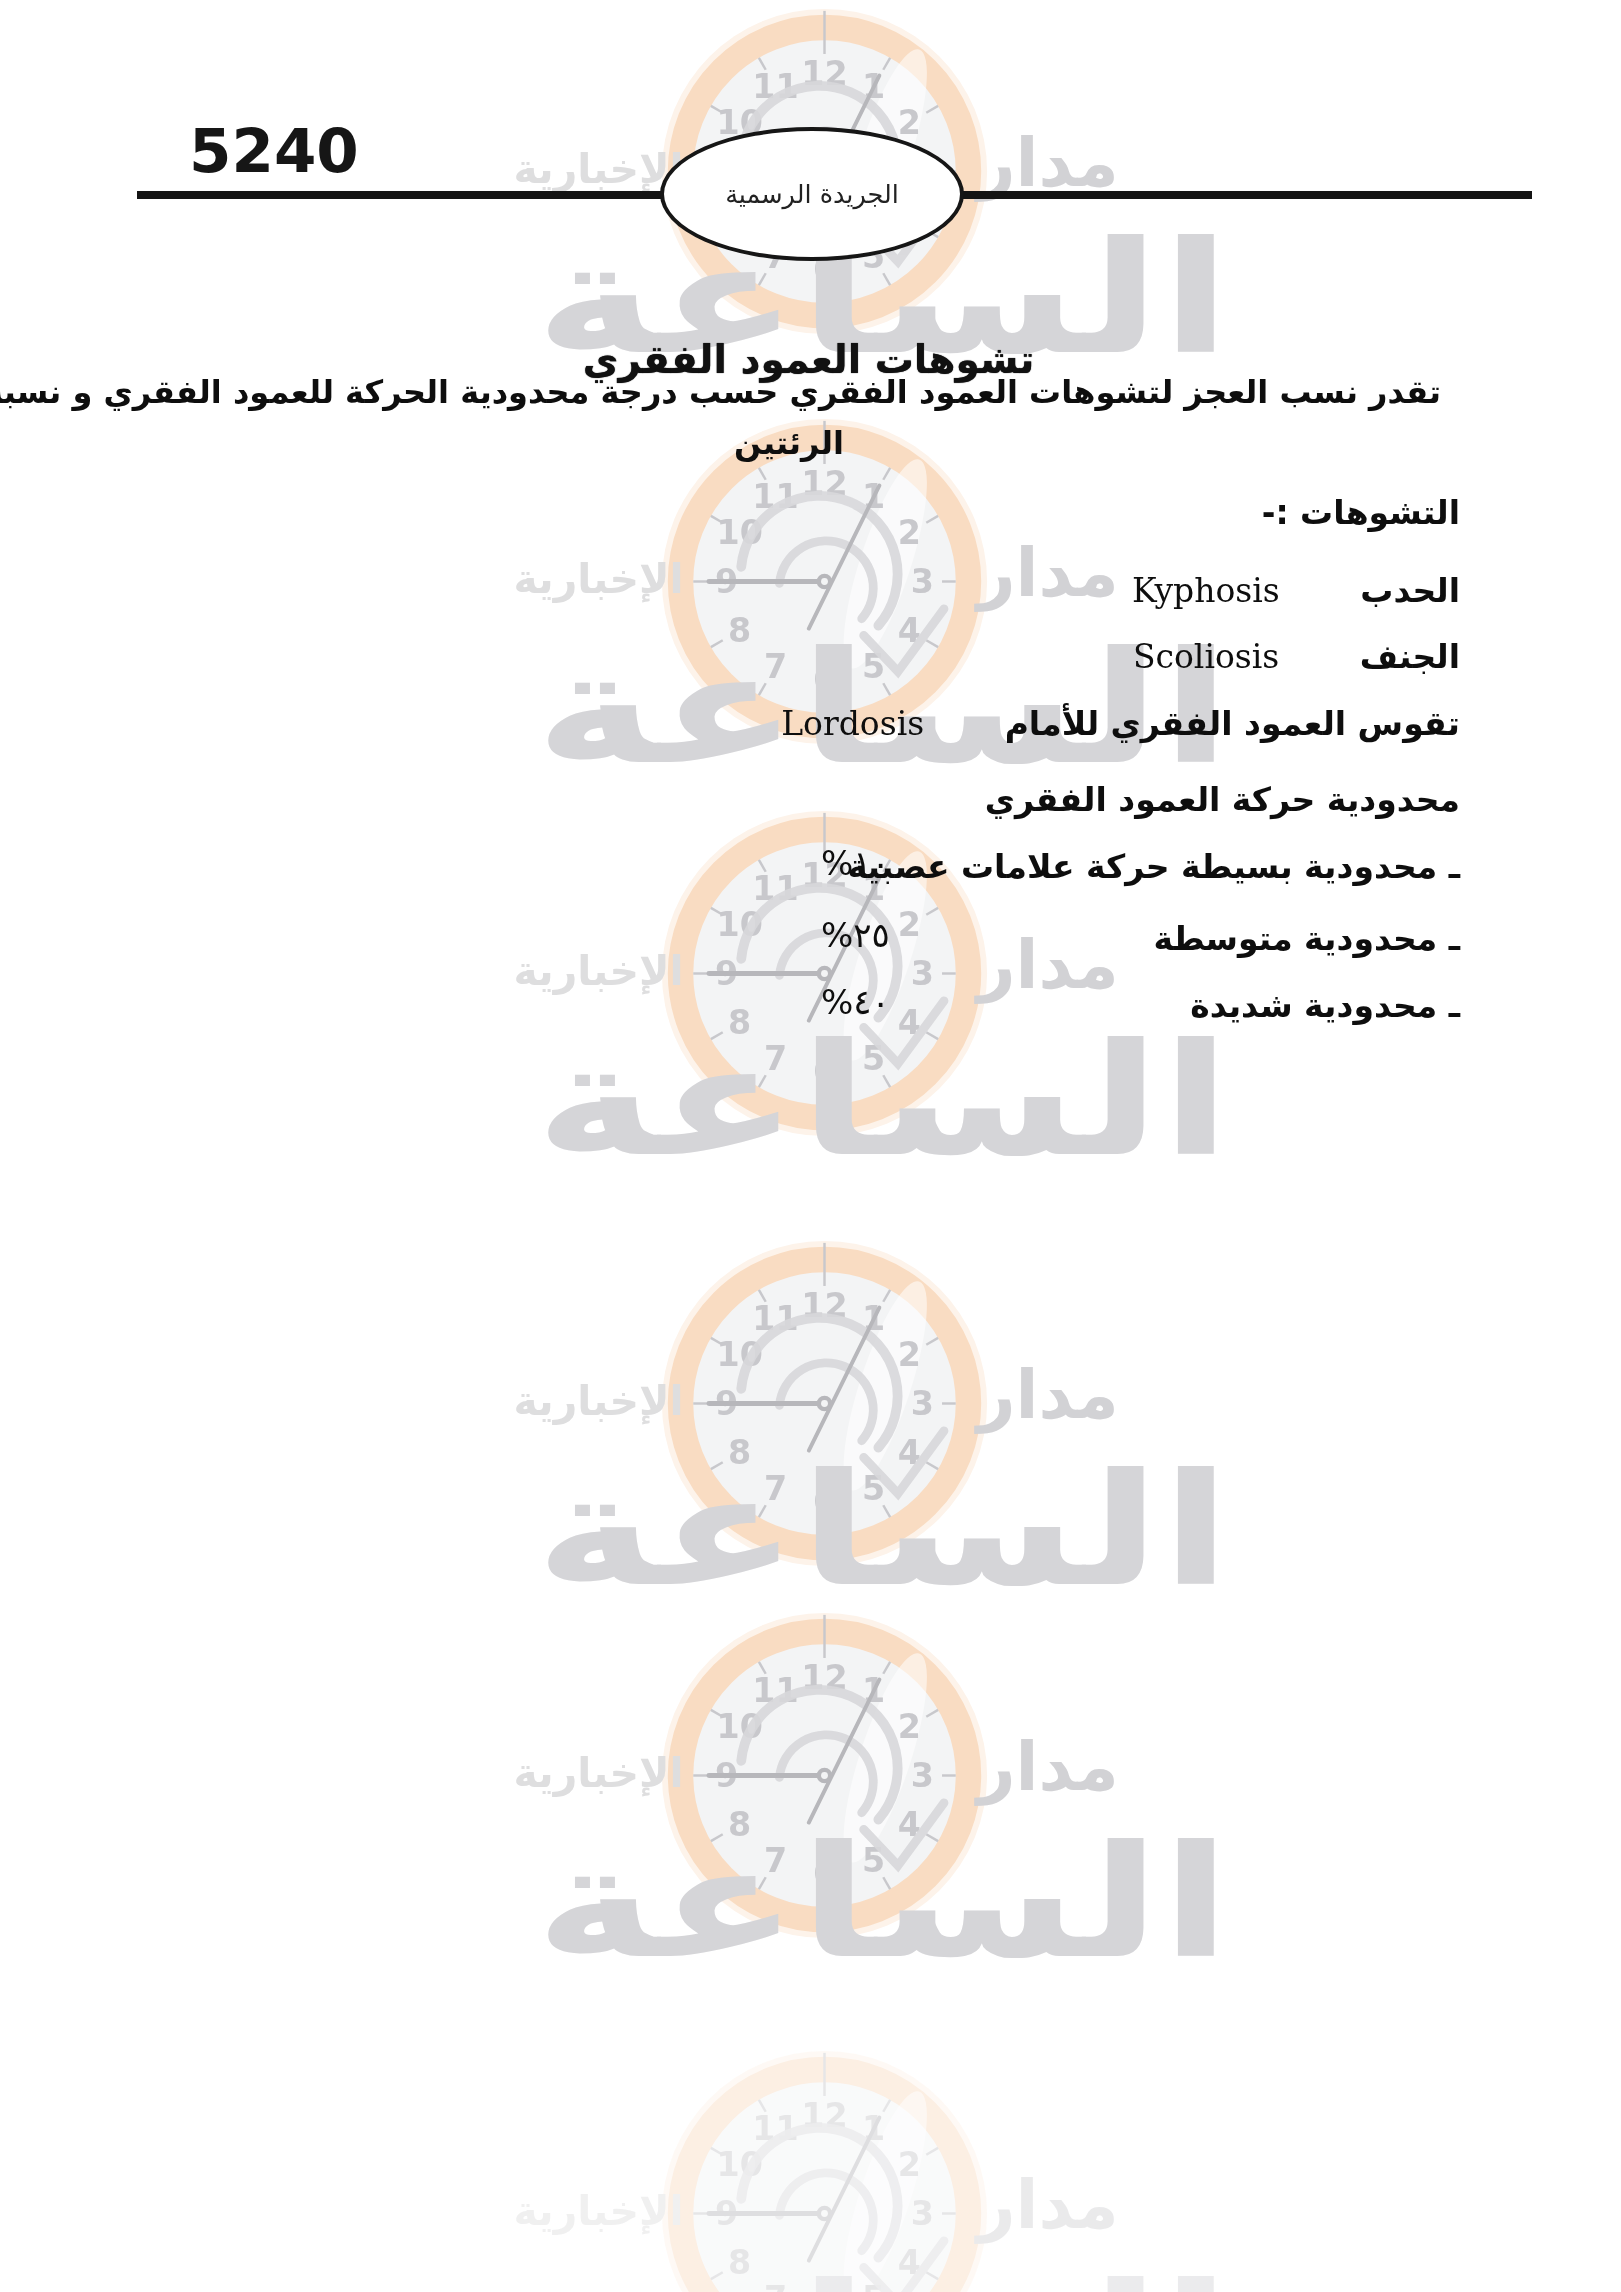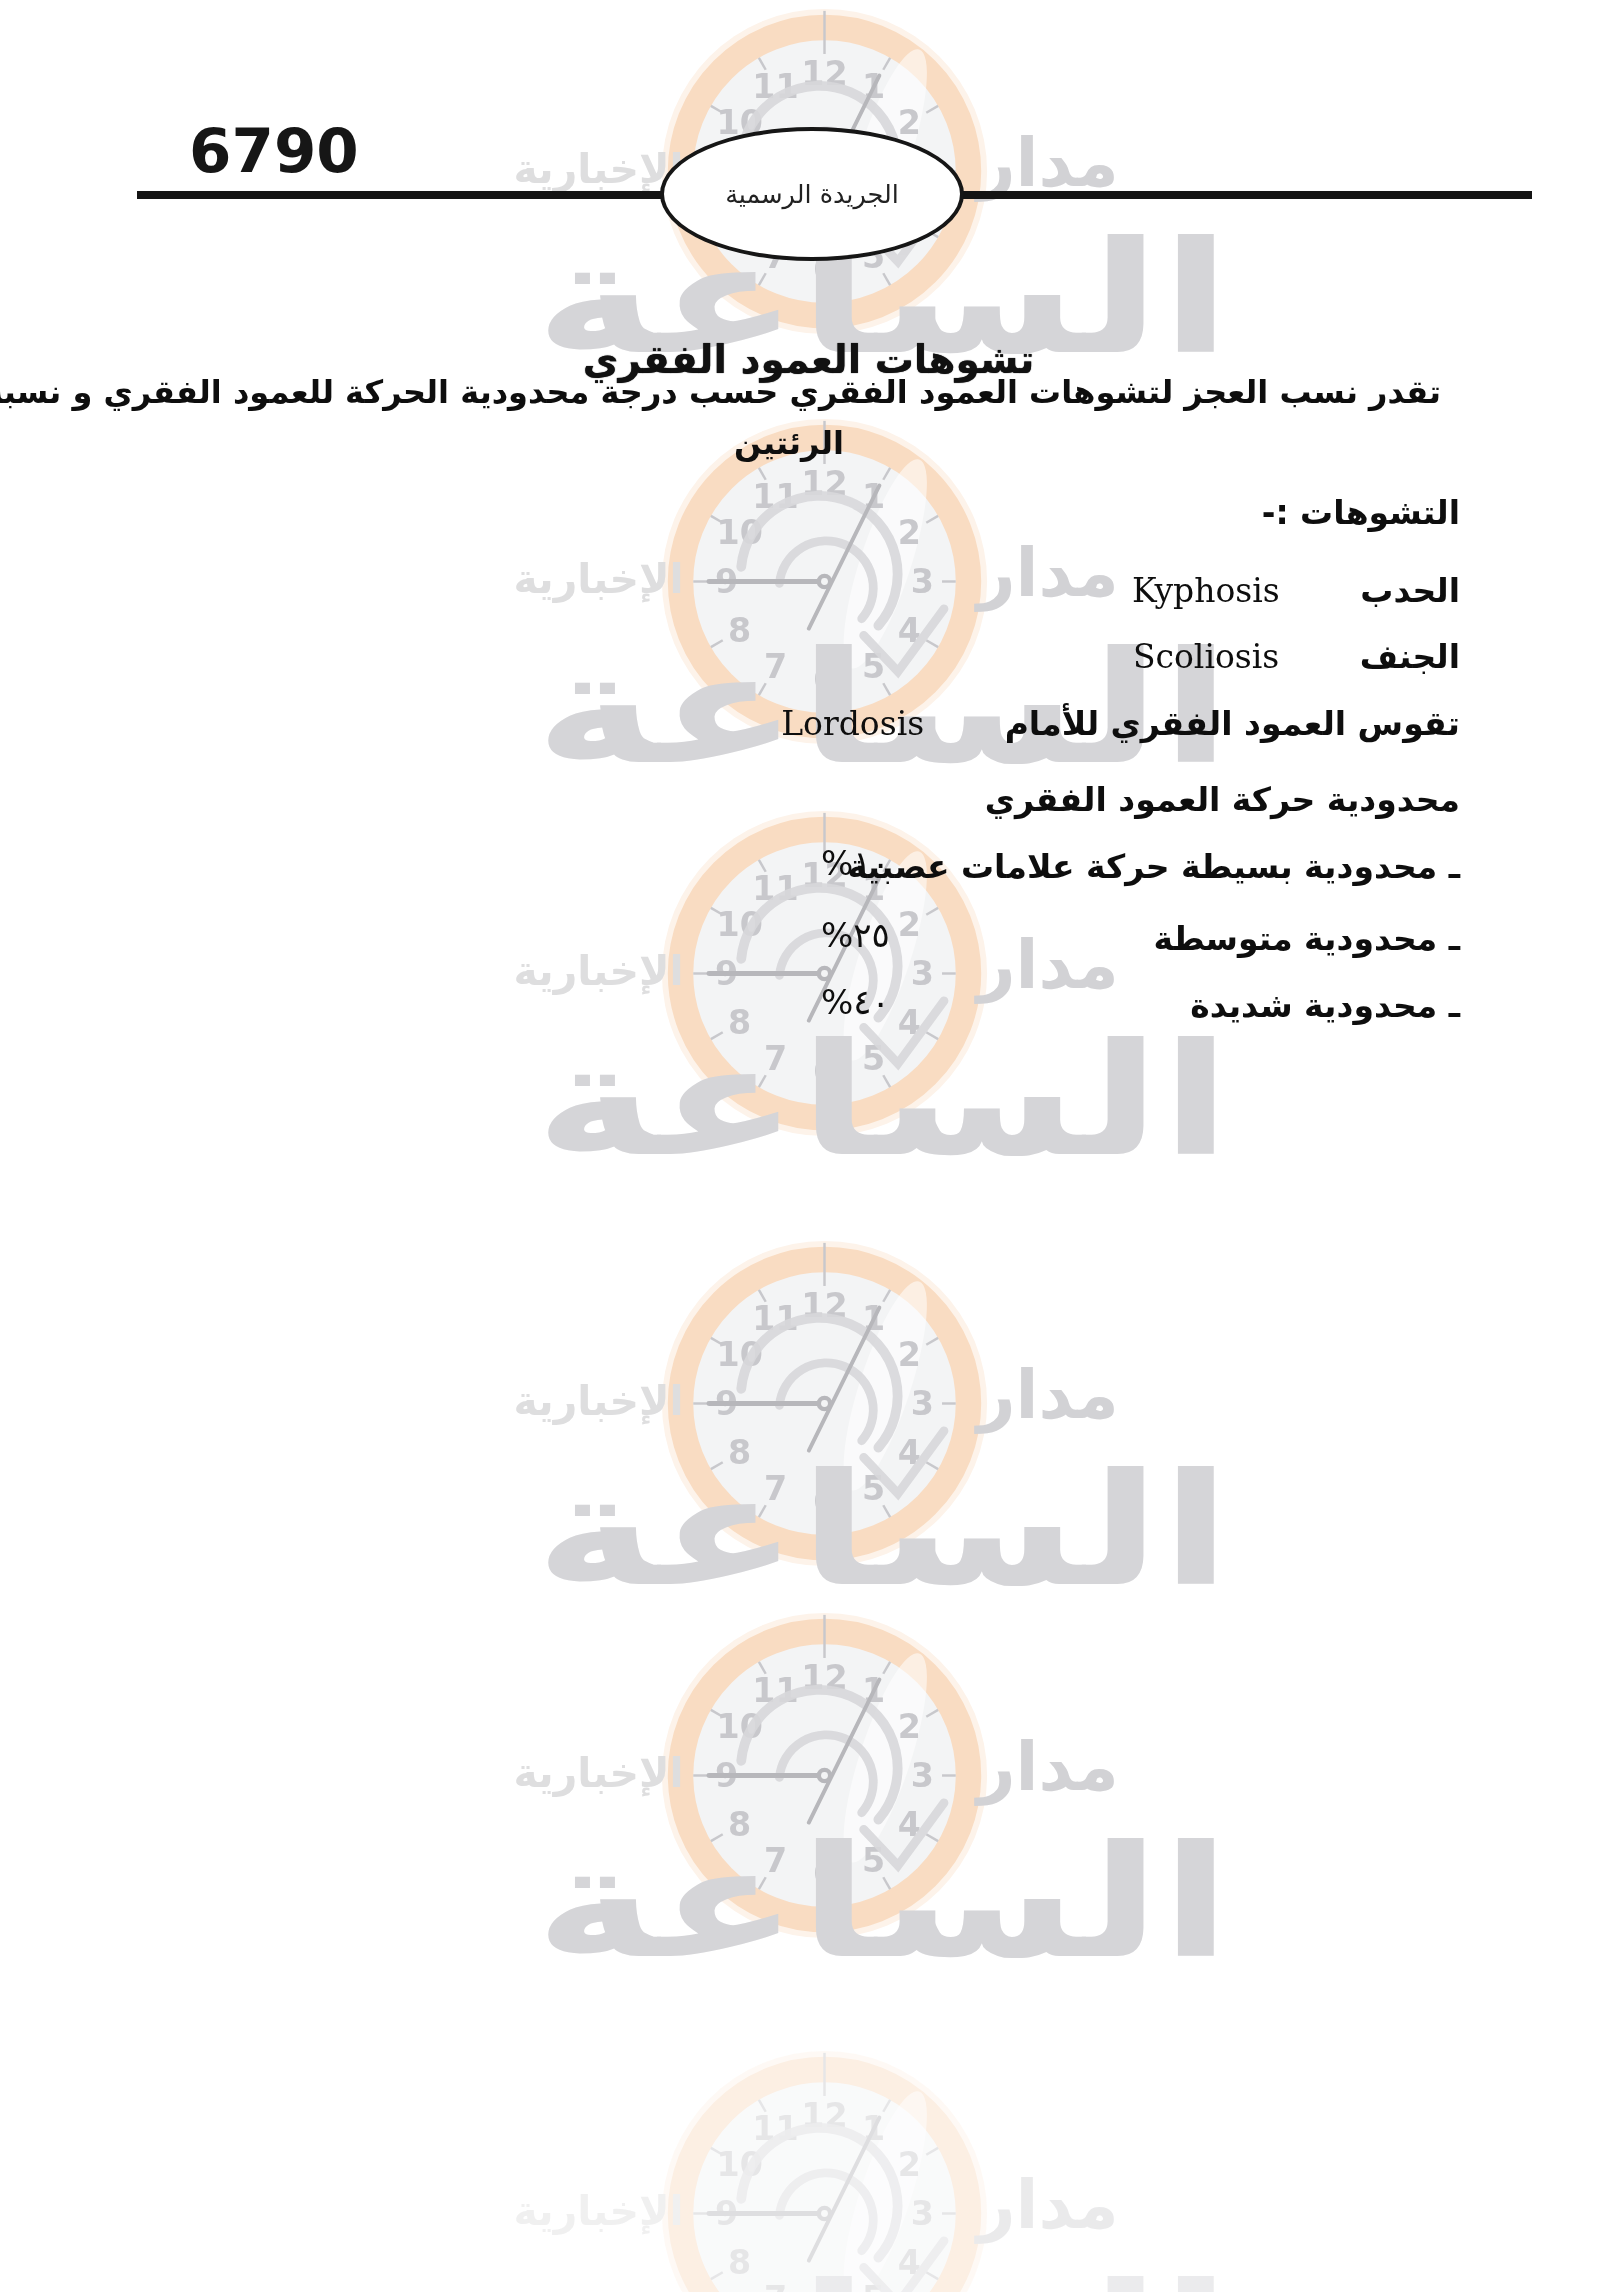--- a/index.html
+++ b/index.html
@@ -369,21 +369,21 @@
     <circle r="3.5" fill="#f3f4f5"></circle>
   </svg>
     <div class="wm-madar">مدار</div>
     <div class="wm-alsaa">الساعة</div>
     <div class="wm-akhbariya">الإخبارية</div>
     </div>
   </div>
 
 <div class="content">
 
-  <div class="page-number">6790</div>
+  <div class="page-number">5240</div>
 
   <div class="header-rule"></div>
 
   <div class="gazette-badge">
     <span>الجريدة الرسمية</span>
   </div>
 
   <h1 class="doc-title">تشوهات العمود الفقري</h1>
 
   <div class="para-line1">تقدر نسب العجز لتشوهات العمود الفقري حسب درجة محدودية الحركة للعمود الفقري و نسبة كفاءة</div>

